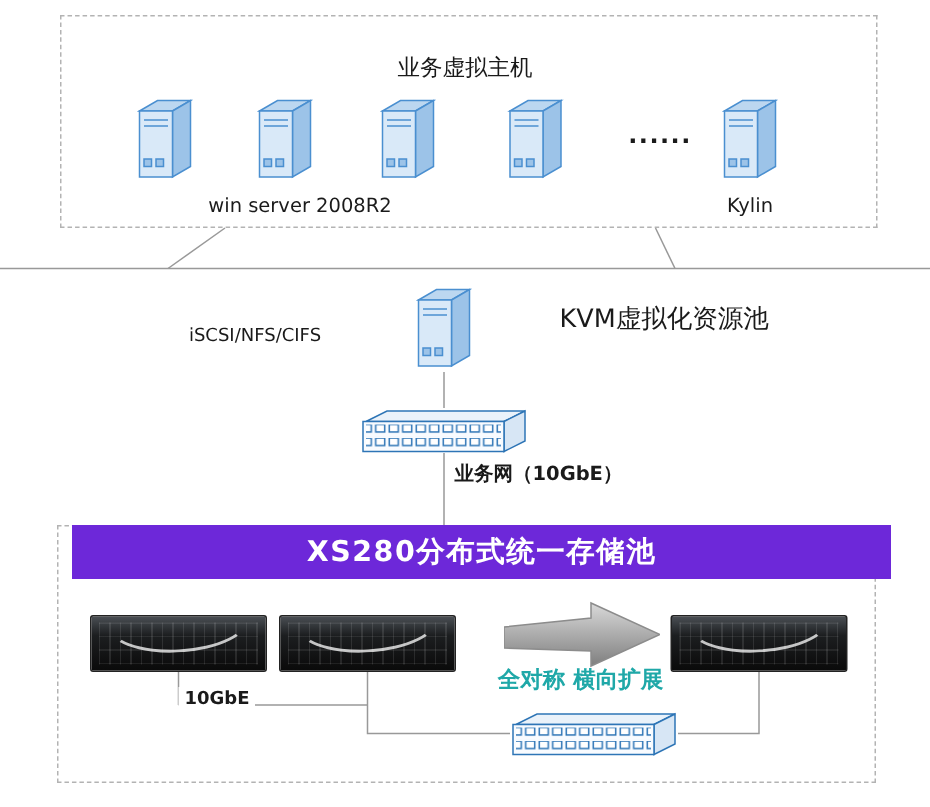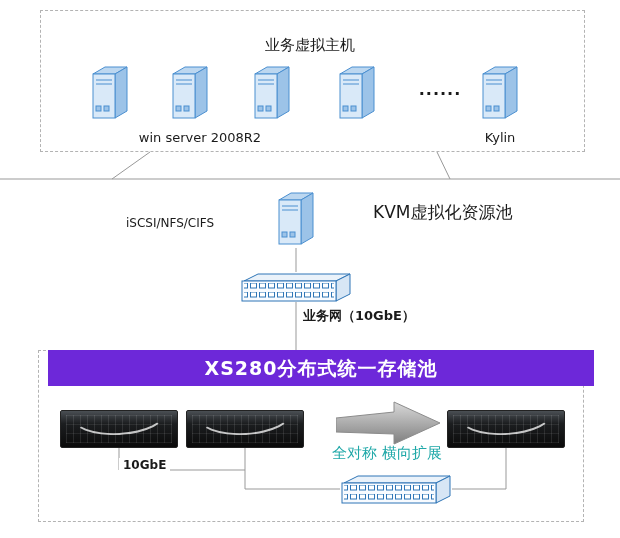--- a/index.html
+++ b/index.html
@@ -21,21 +21,21 @@
   
   .lbl { position:absolute; z-index:3; }
   #vm-title { left:190px; top:36px; width:240px; font-size:15px; font-weight:400; }
   #winserver-label { left:120px; top:130px; width:160px; font-size:13px; }
   #ellipsis { left:405px; top:80px; width:70px; font-size:16px; font-weight:bold; letter-spacing:1px; }
   #kylin-label { left:458px; top:130px; width:84px; font-size:13px; }
   #protocols-label { left:80px; top:216px; width:180px; font-size:12px; }
   #kvm-label { left:342px; top:201px; width:200px; font-size:17px;margin-left:31px; }
   #network-label { left:303px; top:307px; font-size:13px;font-weight:bold; }
   #link-label { left:119px; top:458px; font-size:12px; font-weight:bold; background:#fff; padding:0 4px; z-index:4; }
-  #scale-label { left:312px; top:444px; width:150px; font-size:15px; font-weight:normal; color:#1FA8A8; }
+  #scale-label { left:312px; top:444px; width:150px; font-size:15px; font-weight:bold; color:#1FA8A8; }
 
   
   #banner {
     position:absolute; left:38px; top:350px; width:546px; height:36px;
     background:#6d28d9; color:#ffffff; z-index:2;
     font-size:19px; font-weight:bold; text-align:center; line-height:36px;
     letter-spacing:1px;
     margin-left:10px;
   }
 

